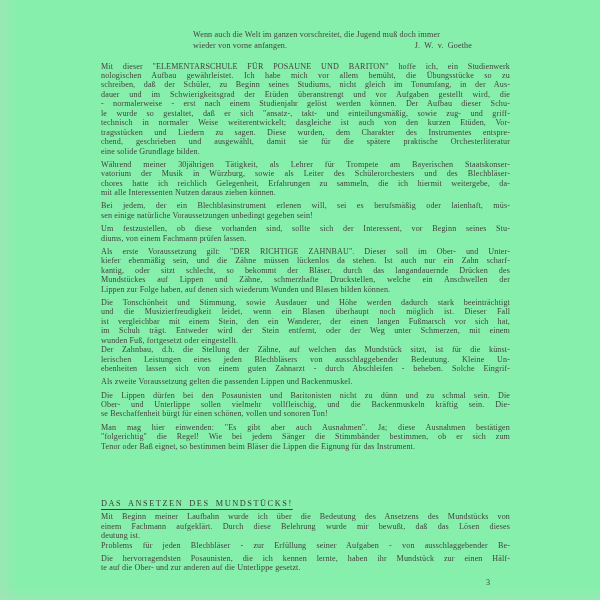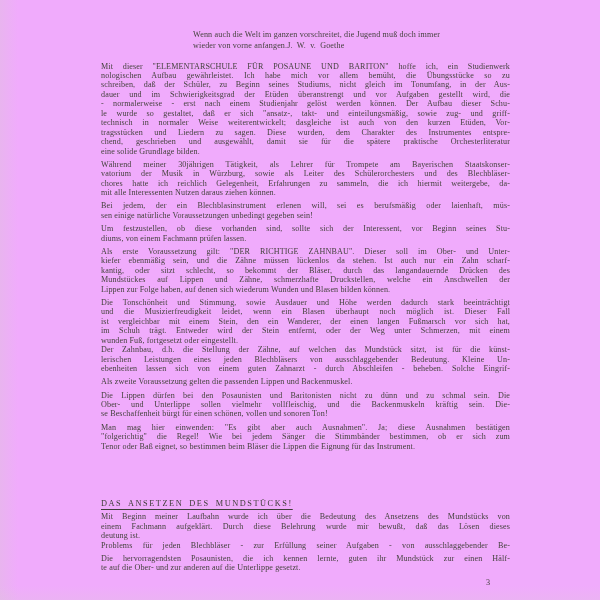--- a/index.html
+++ b/index.html
@@ -28,20 +28,21 @@
     width: 306px;
   }
   .quote-line {
     font-size: 8.1px;
     line-height: 11.4px;
     letter-spacing: 0.15px;
     white-space: nowrap;
   }
   .quote-row {
     display: flex;
+    justify-content: space-between;
     font-size: 8.1px;
     line-height: 11.4px;
     letter-spacing: 0.15px;
   }
   .quote-attr { padding-right: 27px; word-spacing: 2px; }
   .body-text {
     position: absolute;
     left: 101px;
     top: 61.5px;
     width: 409px;
@@ -73,21 +74,21 @@
     position: absolute;
     left: 486px;
     top: 578px;
     font-size: 8.2px;
     line-height: 10px;
   }
 </style>
 </head>
 <body>
 
-<div class="page" style="background: #f0abfc; color: rgb(69, 67, 62);">
+<div class="page" style="background: #86efac; color: rgb(69, 67, 62);">
 
   <div class="quote-block">
     <div class="quote-line">Wenn auch die Welt im ganzen vorschreitet,  die Jugend muß doch immer</div>
     <div class="quote-row">
       <span class="quote-line">wieder von vorne anfangen.</span>
       <span class="quote-line quote-attr">J. W.  v.   Goethe</span>
     </div>
   </div>
 
   <div class="body-text">
@@ -150,20 +151,20 @@
       <div class="block heading">
         <div class="ln ln-last">DAS ANSETZEN DES MUNDSTÜCKS!</div>
       </div>
       <div class="block">
         <div class="ln">Mit Beginn meiner Laufbahn wurde ich über die Bedeutung  des Ansetzens des Mundstücks von</div>
         <div class="ln">einem Fachmann aufgeklärt. Durch diese Belehrung wurde mir bewußt, daß das Lösen dieses</div>
         <div class="ln ln-last">deutung ist.</div>
         <div class="ln">Problems für jeden Blechbläser - zur Erfüllung seiner Aufgaben - von ausschlaggebender Be-</div>
       </div>
       <div class="block">
-        <div class="ln">Die hervorragendsten Posaunisten, die ich kennen lernte, guten ihr Mundstück zur einen Hälf-</div>
+        <div class="ln">Die hervorragendsten Posaunisten, die ich kennen lernte, haben ihr Mundstück zur einen Hälf-</div>
         <div class="ln ln-last">te auf die Ober- und zur anderen auf die Unterlippe gesetzt.</div>
       </div>
     </div>
 
   <div class="page-number">3</div>
 
 </div>
 
 </body></html>

